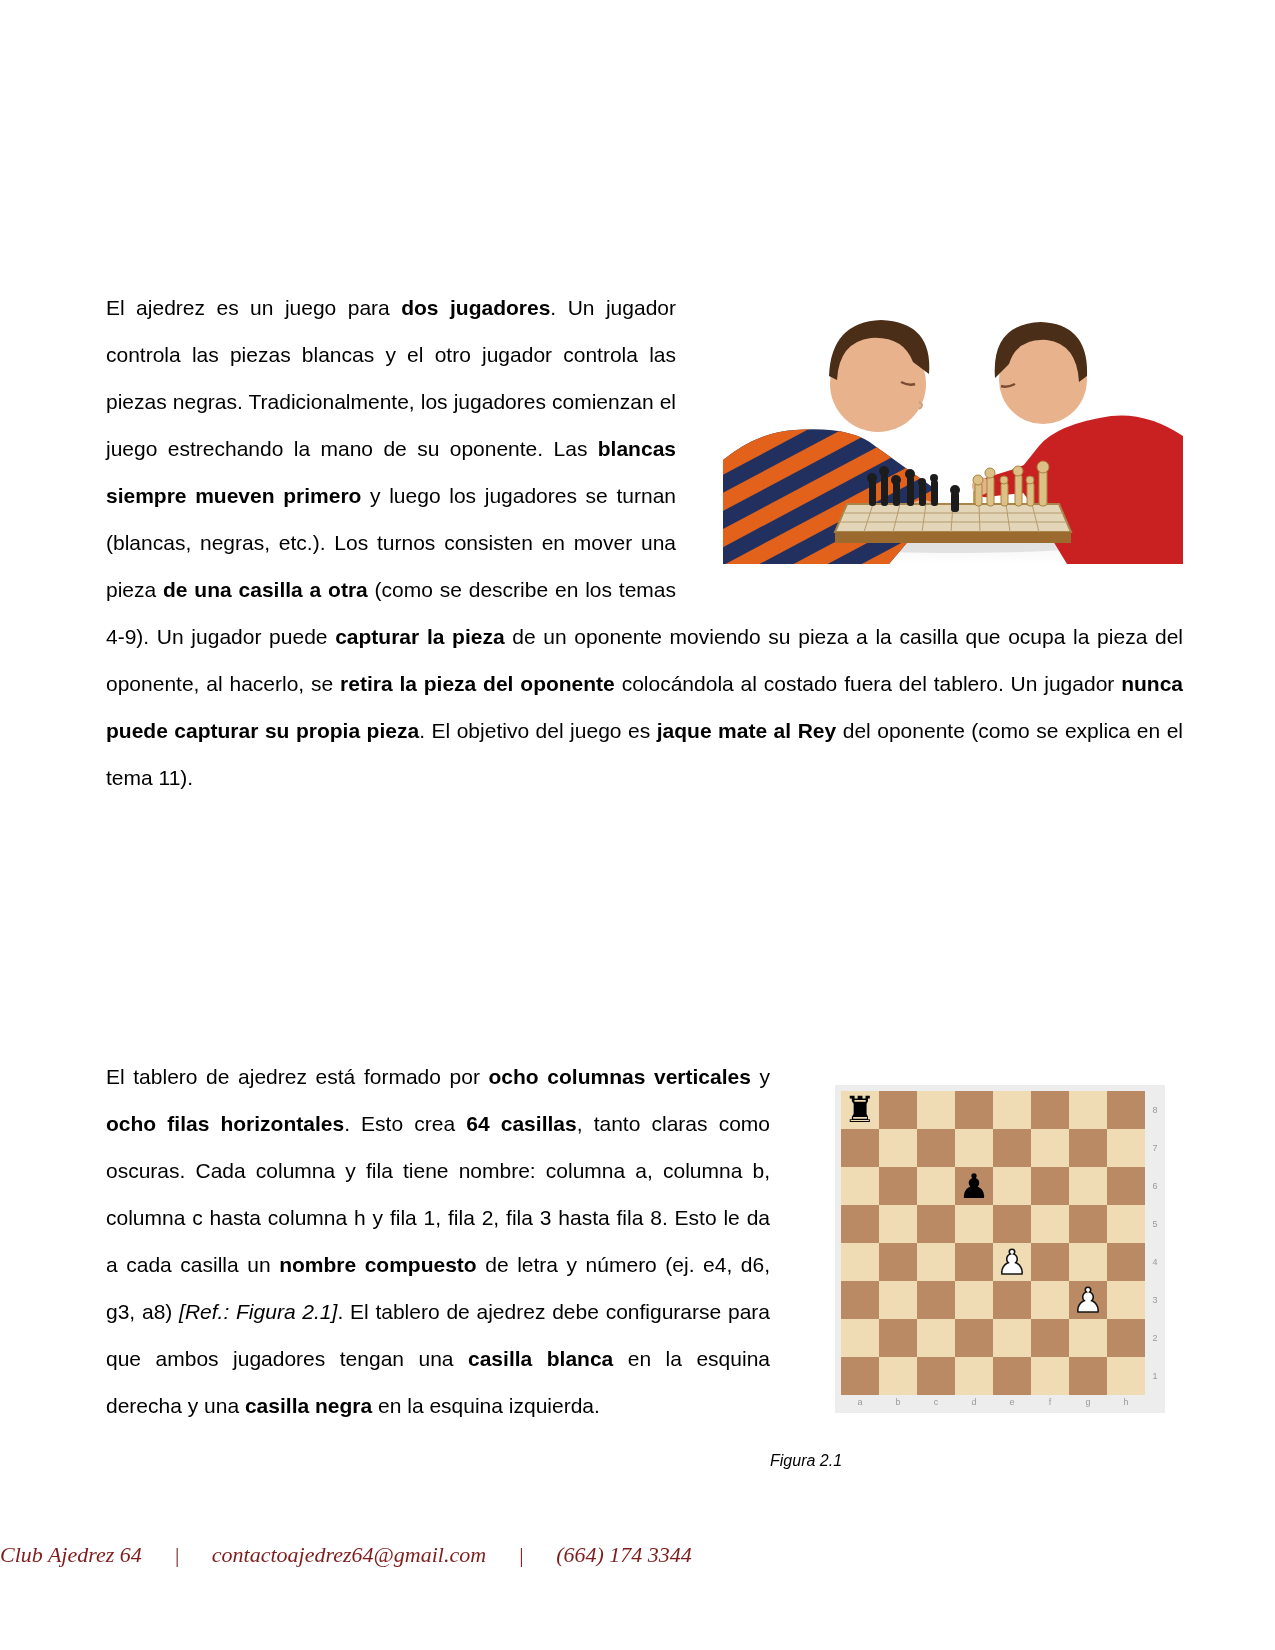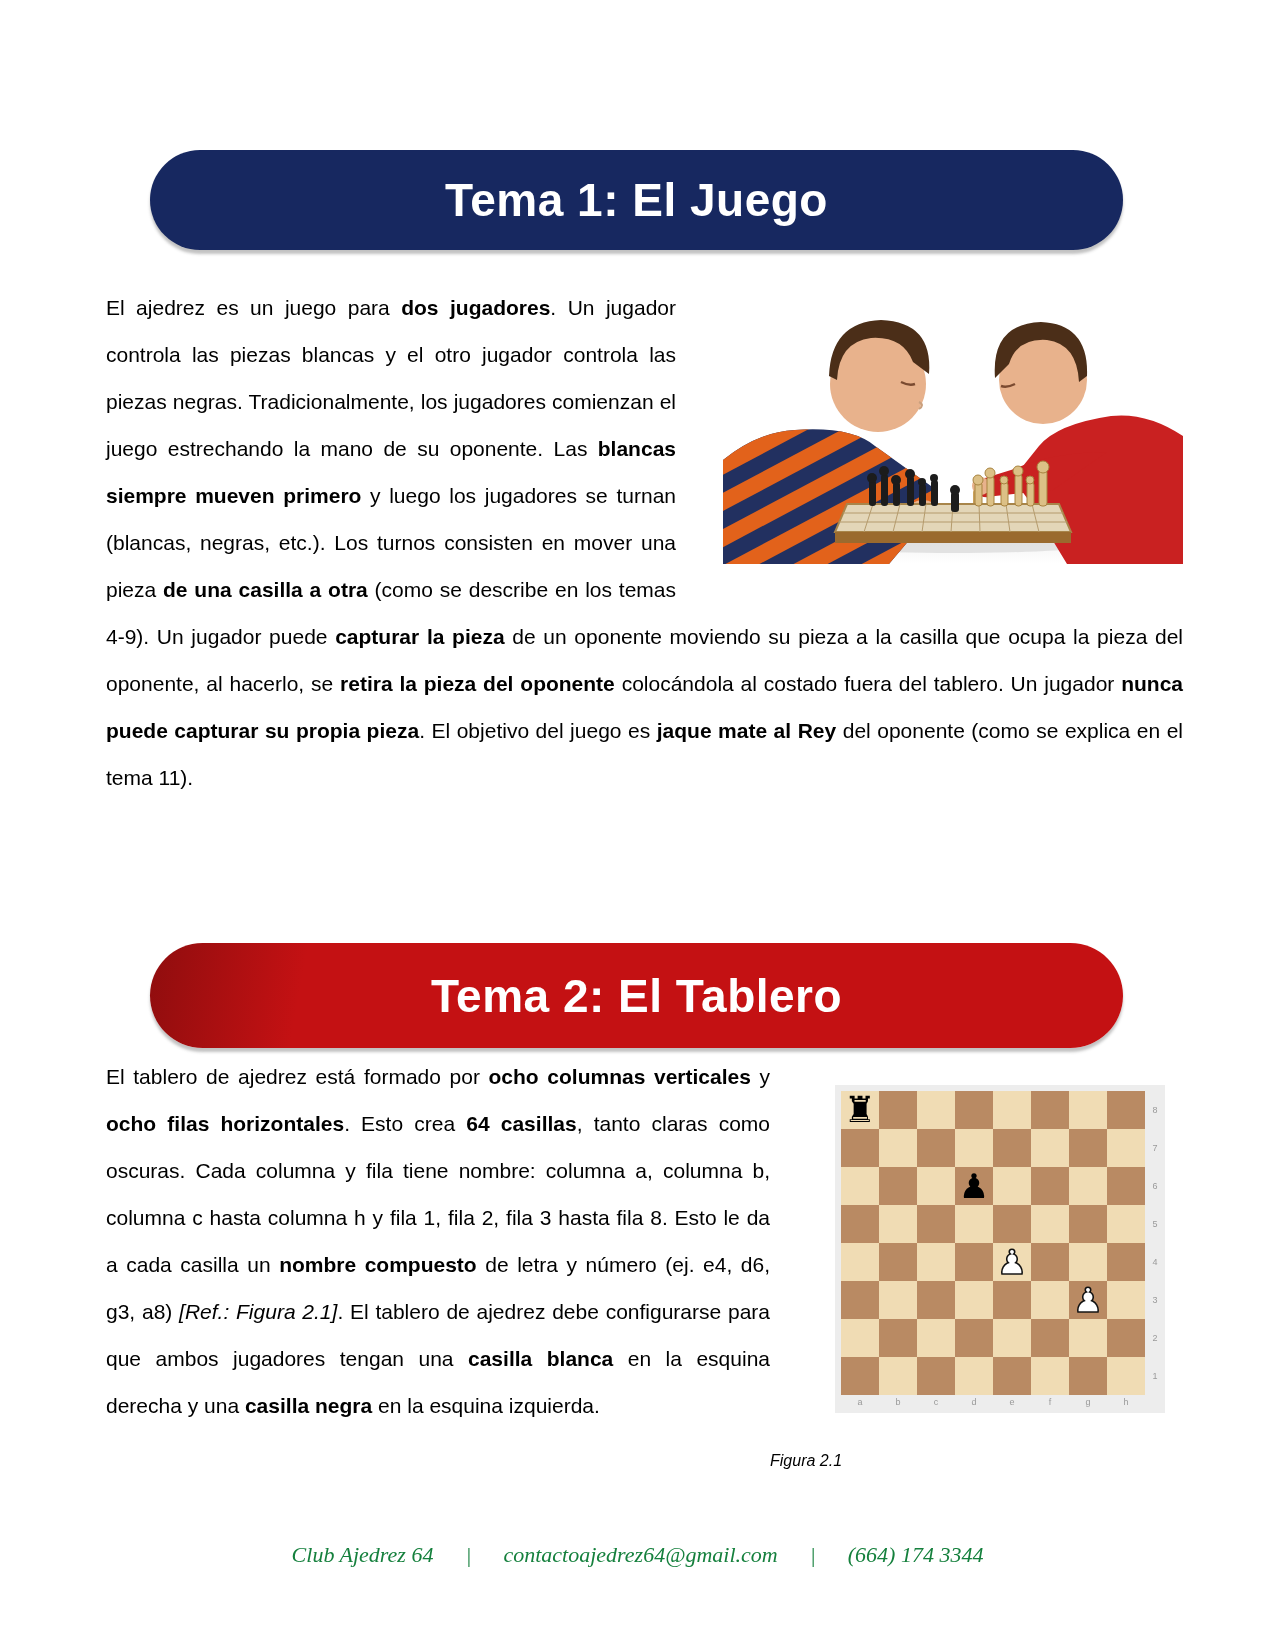--- a/index.html
+++ b/index.html
@@ -42,32 +42,29 @@
   .piece.black-pawn{color:#000;font-size:34px;}
   .piece.white-pawn{color:#fff;-webkit-text-stroke:1.6px #111;font-size:34px;}
   .board-files{display:grid;grid-template-columns:repeat(8,38px);height:14px;}
   .board-files span{font-size:9px;color:#9a9a9a;text-align:center;line-height:14px;}
   .board-ranks{position:absolute;top:6px;right:3px;width:14px;display:flex;flex-direction:column;}
   .board-ranks span{height:38px;font-size:9px;color:#9a9a9a;display:flex;
                     align-items:center;justify-content:center;}
   .fig-caption{margin:24px 25px 0 0;font-style:italic;font-size:16px;color:#000;}
 
   
-  .footer{position:absolute;top:1542px;left:0;width:100%;text-align:center;
-          font-family:"Liberation Serif",serif;font-style:italic;font-size:22px;color:#15803d;}
+  .footer{position:absolute;top:1542px;left:0;width:100%;
+          font-family:"Liberation Serif",serif;font-style:italic;font-size:22px;color:#7f1d1d;}
   .footer .sep{padding:0 32px;}
 </style>
 </head>
 <body>
 
 <div class="page">
 
-  <div class="banner banner-t1">
-    <h1>Tema 1: El Juego</h1>
-  </div>
 
   <div class="para para-1">
     <div class="photo-float">
       <svg width="460" height="280" viewBox="0 0 460 280">
         <defs>
           <linearGradient id="floor" x1="0" y1="0" x2="0" y2="1">
             <stop offset="0" stop-color="#f1f1f1"></stop>
               <stop offset="1" stop-color="#ffffff"></stop>
           </linearGradient>
           <clipPath id="lbody">
@@ -152,23 +149,20 @@
               <circle cx="307" cy="196" r="4"></circle>
             <rect x="316" y="186" width="8" height="36" rx="3"></rect>
               <circle cx="320" cy="183" r="6"></circle>
           </g>
         </g>
       </svg>
     </div>
     <span><span> El ajedrez es un juego para </span><span class="seg-b">dos jugadores</span><span>. Un jugador controla las piezas blancas y el otro jugador controla las piezas negras. Tradicionalmente, los jugadores comienzan el juego estrechando la mano de su oponente. Las </span><span class="seg-b">blancas siempre mueven primero</span><span> y luego los jugadores se turnan (blancas, negras, etc.). Los turnos consisten en mover una pieza </span><span class="seg-b">de una casilla a otra</span><span> (como se describe en los temas 4-9). Un jugador puede </span><span class="seg-b">capturar la pieza</span><span> de un oponente moviendo su pieza a la casilla que ocupa la pieza del oponente, al hacerlo, se </span><span class="seg-b">retira la pieza del oponente</span><span> colocándola al costado fuera del tablero. Un jugador </span><span class="seg-b">nunca puede capturar su propia pieza</span><span>. El objetivo del juego es </span><span class="seg-b">jaque mate al Rey</span><span> del oponente (como se explica en el tema 11).</span></span>
   </div>
 
-  <div class="banner banner-t2">
-    <h1>Tema 2: El Tablero</h1>
-  </div>
 
   <div class="para para-2">
     <div class="figure-float">
       <div class="board-wrap">
         <div class="board-grid">
             <div class="sq light">
               <span class="piece black-rook">♜</span>
             </div>
             <div class="sq dark"></div>
             <div class="sq light"></div>

